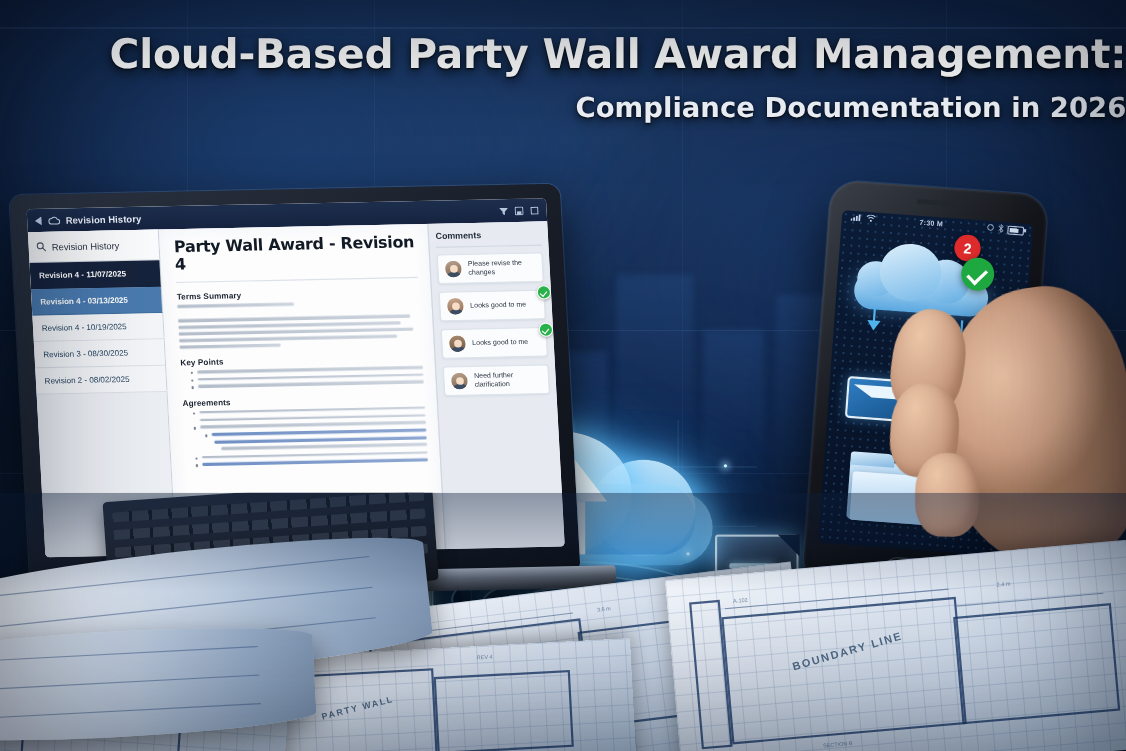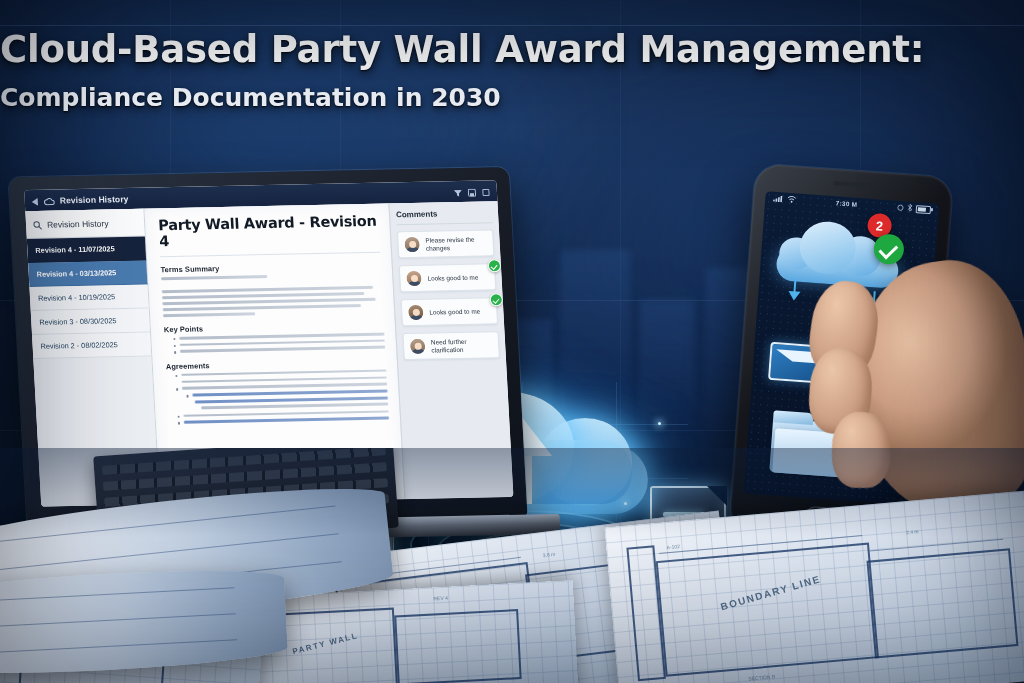--- a/index.html
+++ b/index.html
@@ -20,21 +20,21 @@
     background:radial-gradient(ellipse at center,rgba(24,80,170,.30),rgba(10,26,54,0) 72%);filter:blur(36px);}
   .hairline{position:absolute;left:0;width:100%;height:1px;background:rgba(150,190,255,.18);}
   .hairline.h1{top:25px;}
   .hairline.h2{top:300px;background:rgba(130,175,245,.12);}
   .hairline.h3{top:430px;background:rgba(120,165,240,.09);}
   .vline{position:absolute;top:0;height:100%;width:1px;background:rgba(120,170,240,.07);}
   .bldg{position:absolute;background:linear-gradient(180deg,rgba(60,110,185,.20),rgba(25,55,105,.05));
     filter:blur(3px);border-radius:2px;}
 
   
-  .title-wrap{position:absolute;left:0;top:28px;width:100%;text-align:left;z-index:30;}
+  .title-wrap{position:absolute;left:0;top:28px;width:100%;text-align:right;z-index:30;}
   .title-main{font-size:37px;font-weight:bold;color:#ffffff;letter-spacing:-.2px;
     text-shadow:0 3px 10px rgba(0,0,0,.75),0 1px 2px rgba(0,0,0,.9);line-height:1.18;
     font-family:"DejaVu Sans","Liberation Sans",sans-serif;}
   .title-sub{font-size:25px;font-weight:bold;color:#f2f6fc;line-height:1.42;margin-top:8px;
     text-shadow:0 3px 9px rgba(0,0,0,.7),0 1px 2px rgba(0,0,0,.85);
     font-family:"DejaVu Sans","Liberation Sans",sans-serif;}
 
   
   #laptop{position:absolute;left:18px;top:172px;width:500px;height:350px;z-index:20;
     transform:rotate(-3.1deg) skewY(1.9deg);}
@@ -265,21 +265,21 @@
   <div class="vline" style="left:340px"></div>
   <div class="vline" style="left:620px"></div>
   <div class="vline" style="left:860px"></div>
   <div class="bldg" style="left:560px;top:250px;width:70px;height:180px"></div>
   <div class="bldg" style="left:640px;top:300px;width:54px;height:130px"></div>
   <div class="bldg" style="left:706px;top:268px;width:46px;height:162px"></div>
   <div class="bldg" style="left:508px;top:320px;width:44px;height:110px"></div>
 
   <div class="title-wrap">
     <div class="title-main">Cloud-Based Party Wall Award Management:</div>
-    <div class="title-sub">Compliance Documentation in 2030</div>
+    <div class="title-sub">Compliance Documentation in 2026</div>
   </div>
 
   <div id="laptop">
     <div class="lid">
       <div class="screen">
 
         <div class="app-bar">
           <span>
             <svg width="7" height="8" viewBox="0 0 7 8">
                 <path d="M6 0 L0 4 L6 8 Z" fill="#c3d4ee"></path>

